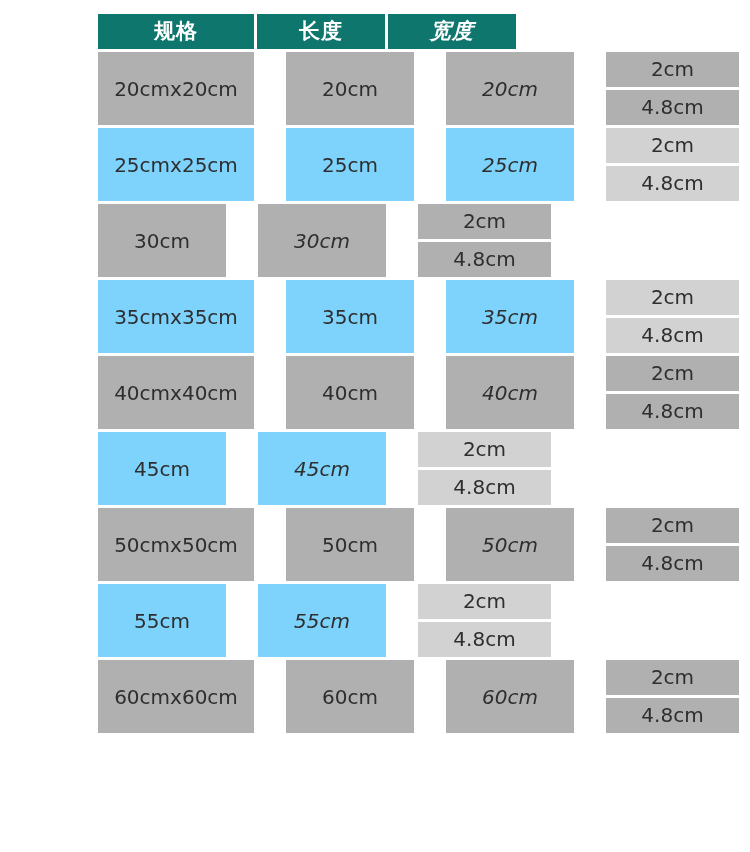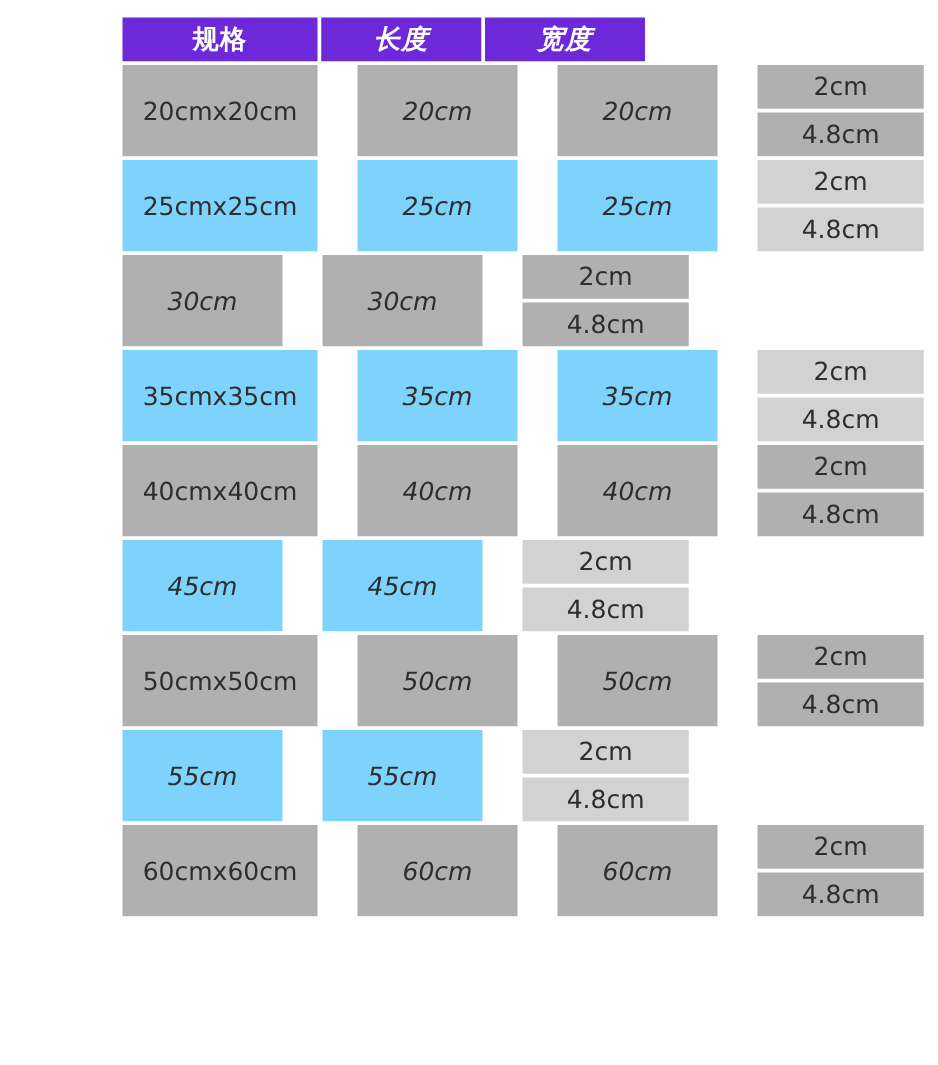--- a/index.html
+++ b/index.html
@@ -23,37 +23,37 @@
 
   .row {
     display: flex;
     width: 100%;
     gap: 3px;
     margin-bottom: 3px;
   }
 
   
   .header-row .cell {
-    background: #6d28d9;
+    background: #0f766e;
     color: #ffffff;
     height: 35px;
     line-height: 35px;
     font-size: 21px;
     font-weight: bold;
     text-align: center;
     letter-spacing: 1px;
   }
   .header-row .cell.c-spec,
   .header-row .cell.c-len,
   .header-row .cell.c-wid { text-align: center; }
   .header-row .cell.c-hei { text-align: left; padding-left: 36px; box-sizing: border-box; }
 
   
   .c-spec { width: 156px; flex: 0 0 156px; }
-  .c-len  { width: 128px; flex: 0 0 128px; font-style: italic; }
+  .c-len  { width: 128px; flex: 0 0 128px; }
   .c-wid  { width: 128px; flex: 0 0 128px; font-style: italic; }
   .c-hei  { width: 133px; flex: 0 0 133px; }
 
   
   .data-row { height: 73px; gap: 32px; }
 
   .data-row .cell {
     height: 73px;
     display: flex;
     align-items: center;

